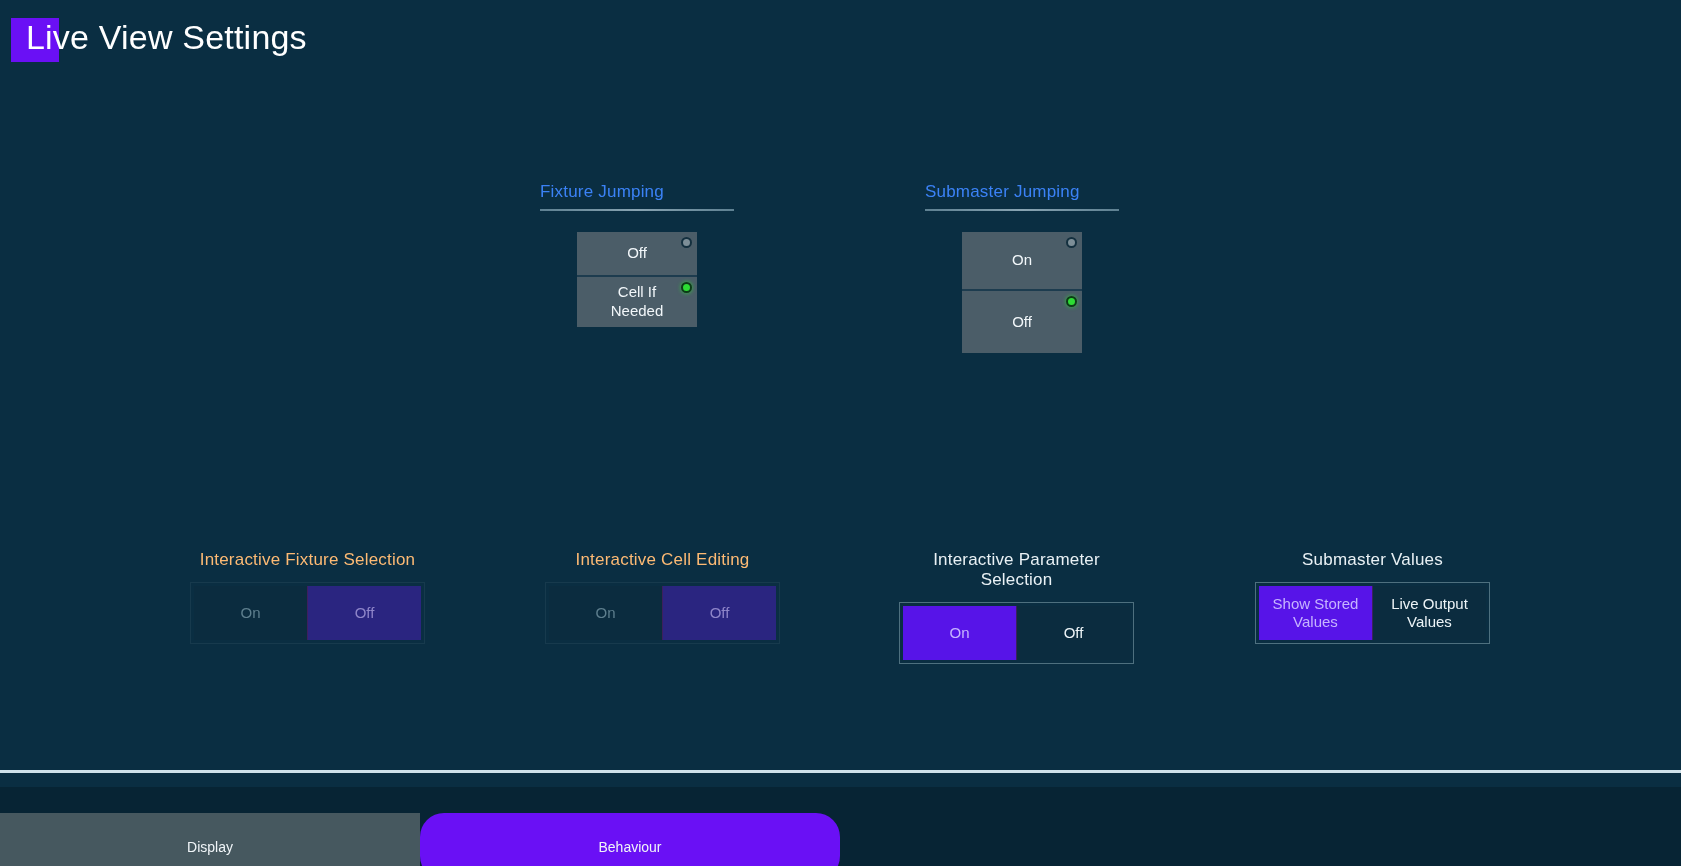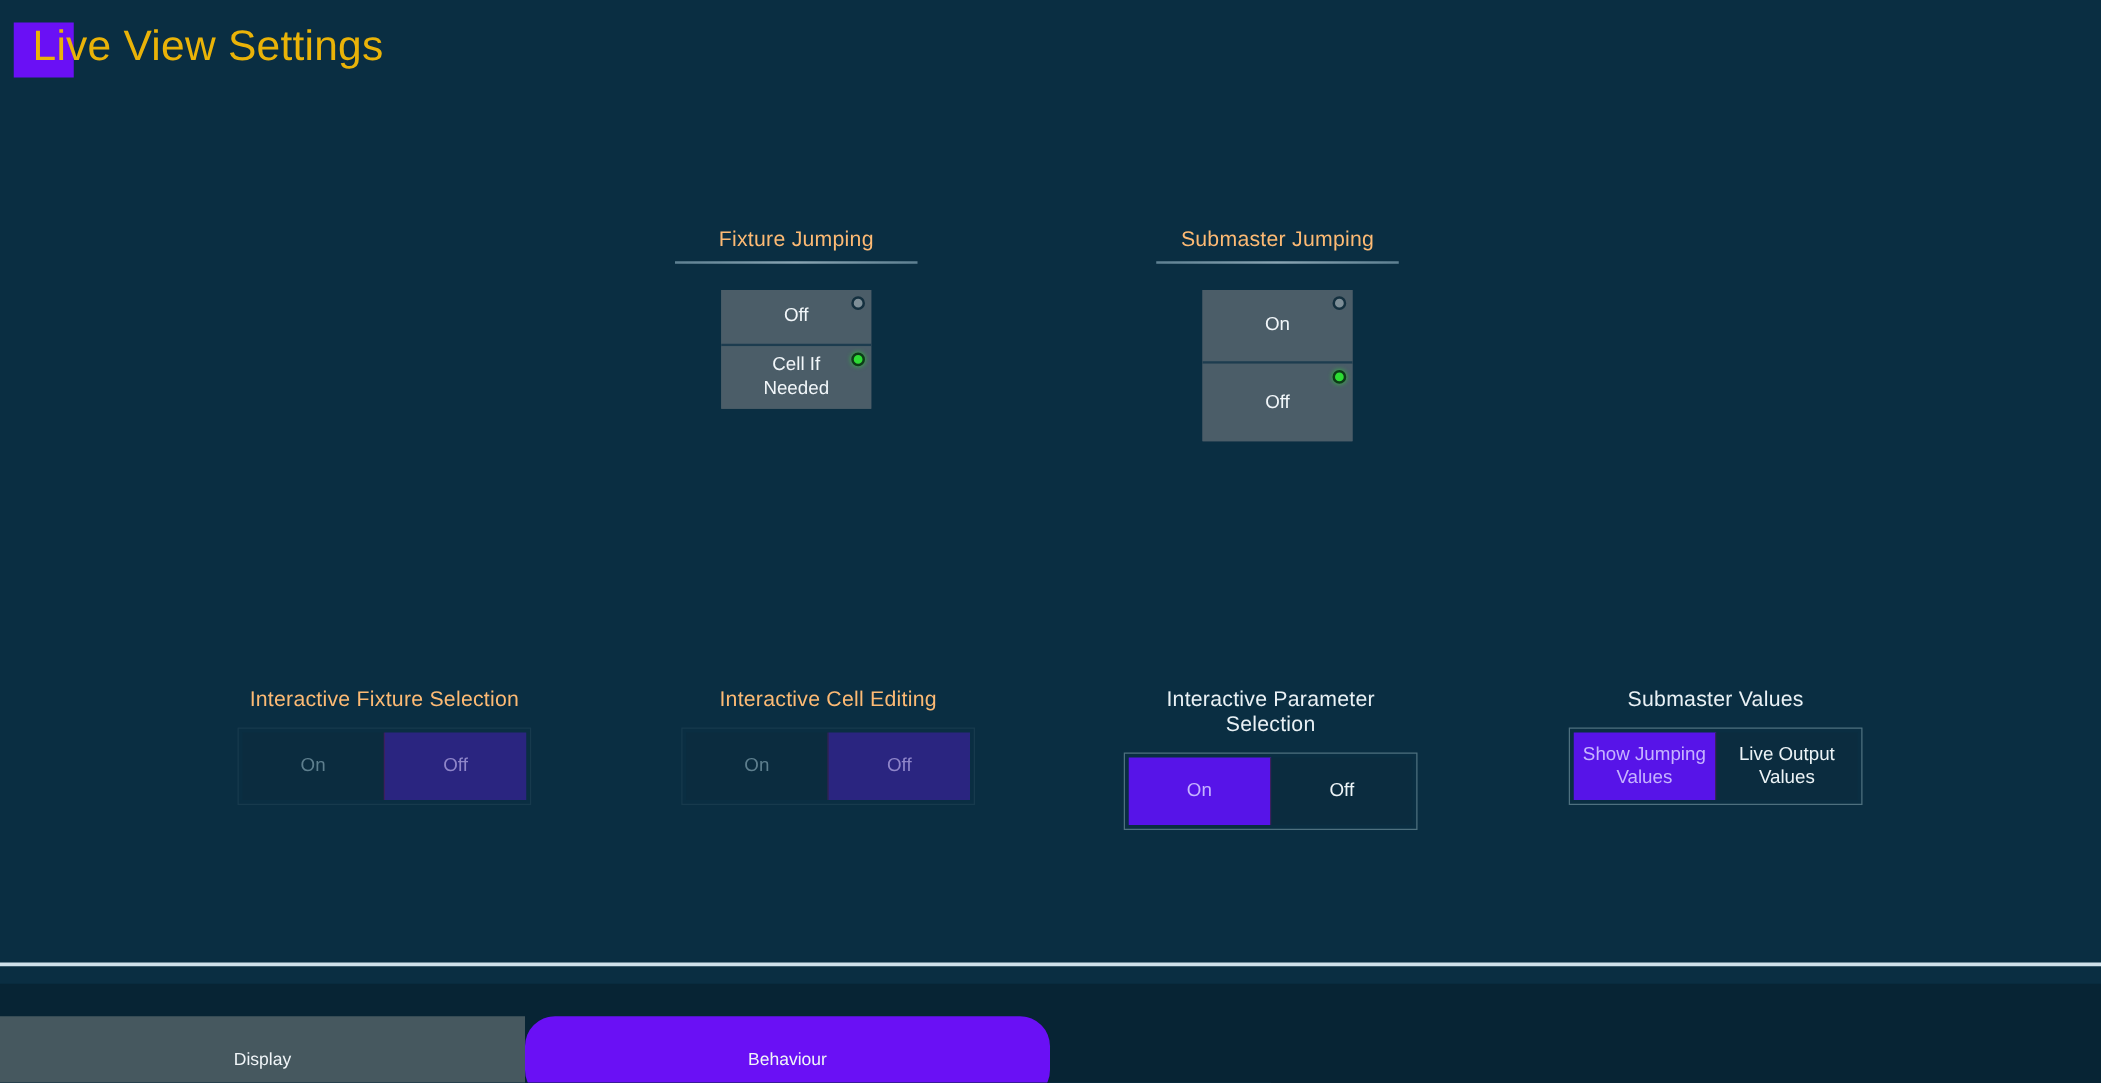--- a/index.html
+++ b/index.html
@@ -34,41 +34,41 @@
     height: 44px;
     background: #6a10f5;
   }
   #title-text {
     position: relative;
     z-index: 2;
     margin-left: 26px;
     font-size: 34px;
     font-weight: 400;
     letter-spacing: 0.2px;
-    color: #eab308;
+    color: #ffffff;
     line-height: 1;
     text-align: center;
   }
 
   
   #content {
     position: absolute;
     left: 0;
     top: 0;
     width: 1681px;
     height: 770px;
   }
 
   
   .stack-group { position: absolute; }
 
   .stack-title {
-    text-align: center;
+    text-align: left;
     font-size: 17px;
-    color: #fdba74;
+    color: #3b82f6;
     letter-spacing: 0.2px;
     padding-bottom: 7px;
   }
   .stack-rule {
     height: 2px;
     background: linear-gradient(to right, #6d8fa0, #9fb9c6 50%, #6d8fa0);
     opacity: 0.85;
     margin-bottom: 21px;
   }
 
@@ -263,21 +263,21 @@
       <div class="seg">
         <span>Off</span>
       </div>
     </div>
   </div>
 
   <div class="toggle-group" style="left:1255px; top:550px; width:235px;">
     <div class="toggle-title">Submaster Values</div>
     <div class="toggle-frame">
       <div class="seg active">
-        <span>Show Jumping Values</span>
+        <span>Show Stored Values</span>
       </div>
       <div class="seg">
         <span>Live Output Values</span>
       </div>
     </div>
   </div>
 
 </div>
 
 <div id="bottom-rule"></div>

